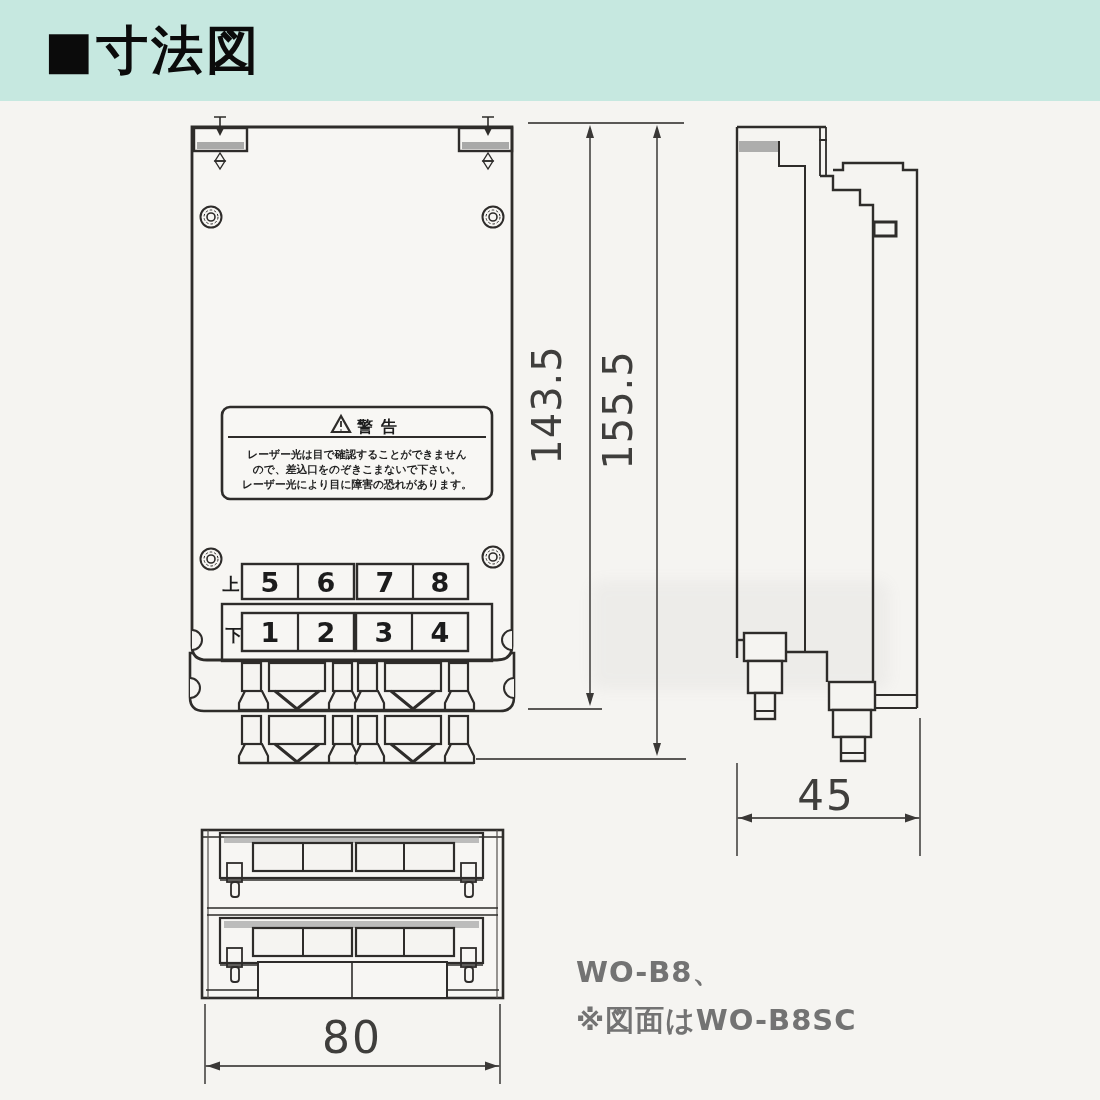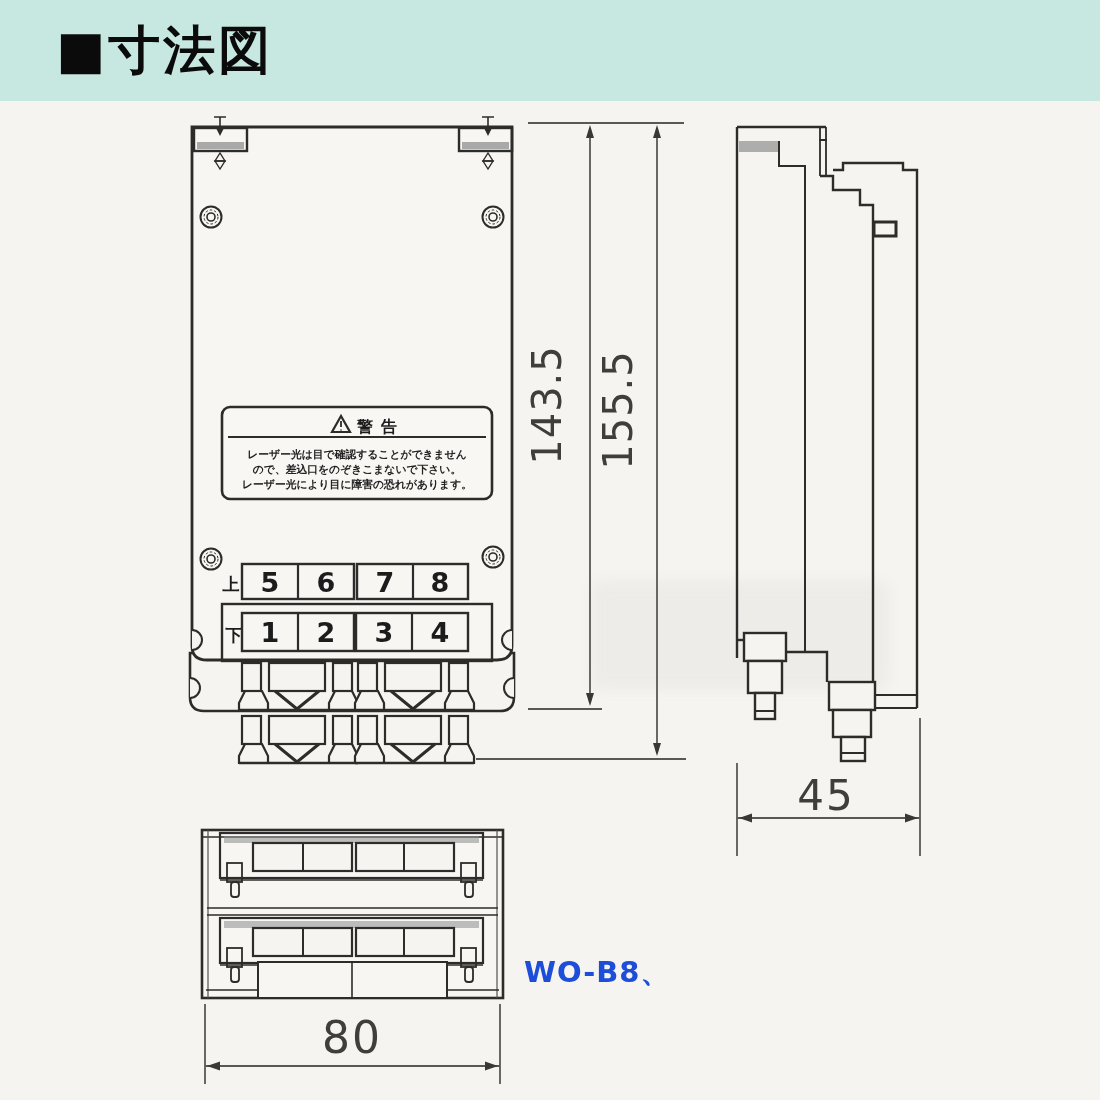--- a/index.html
+++ b/index.html
@@ -6,27 +6,27 @@
   body{
     width:1100px;height:1100px;position:relative;overflow:hidden;
     background:#f5f4f1;
     font-family:"DejaVu Sans", sans-serif;
   }
   .header-band{
     position:absolute;left:0;top:0;width:1100px;height:101px;
     background:#c6e8e0;display:flex;align-items:center;
   }
   .page-title{
-    margin-left:56px;font-size:52px;font-weight:700;color:#0b0b0b;
+    margin-left:44px;font-size:52px;font-weight:700;color:#0b0b0b;
     letter-spacing:3px;
   }
   svg.drawing{position:absolute;left:0;top:0;}
   .caption{
-    position:absolute;left:524px;top:948px;width:340px;
-    font-size:29px;line-height:48px;font-weight:600;color:#1d4ed8;
+    position:absolute;left:576px;top:948px;width:340px;
+    font-size:29px;line-height:48px;font-weight:600;color:#737373;
     letter-spacing:1px;
   }
   .ghost{position:absolute;background:#8a8a8a;opacity:.07;filter:blur(7px);border-radius:14px;}
 </style>
 </head>
 <body>
 
 <div class="ghost" style="left:240px;top:282px;width:190px;height:52px;"></div>
 <div class="ghost" style="left:590px;top:580px;width:300px;height:110px;"></div>
 <div class="ghost" style="left:250px;top:300px;width:0px;height:0px;"></div>
@@ -255,13 +255,14 @@
     <text x="352" y="1053" text-anchor="middle" font-size="44" fill="#3f3e3c" letter-spacing="2">80</text>
   </g>
 </svg>
 
 <div class="header-band">
   <span class="page-title">■寸法図</span>
 </div>
 
 <div class="caption">
   <div>WO-B8、</div>
+  <div>※図面はWO-B8SC</div>
 </div>
 
 </body></html>

